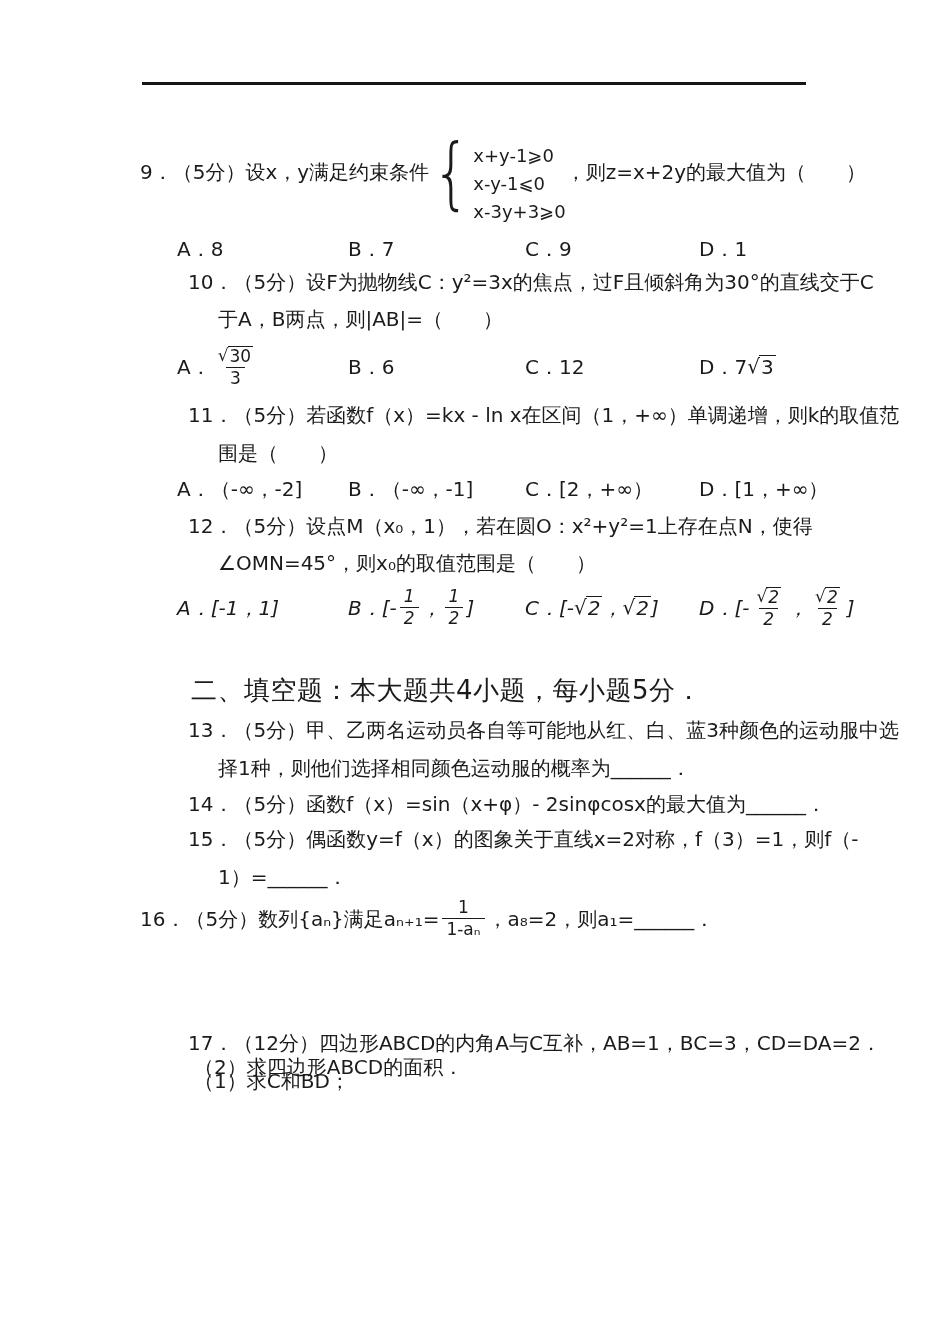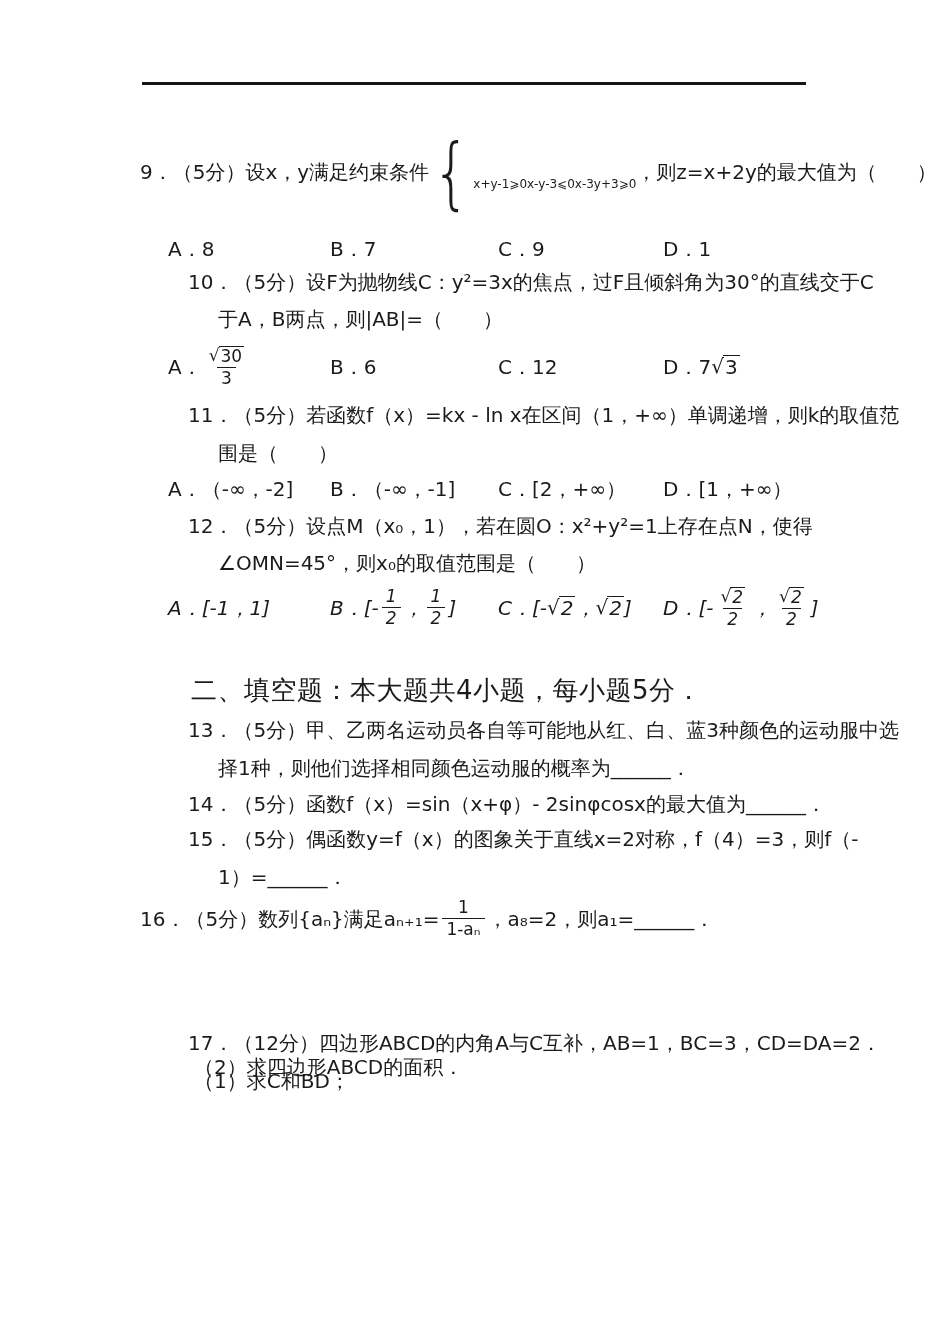--- a/index.html
+++ b/index.html
@@ -11,56 +11,56 @@
     font-family:"DejaVu Sans","Liberation Sans",sans-serif;
     font-size:20px;
     overflow:hidden;
   }
   .abs{position:absolute;white-space:nowrap;line-height:25px;margin-left:48px;}
   .hd{font-weight:normal;font-size:26px;letter-spacing:0.5px;}
   .rule{position:absolute;left:142px;top:82px;width:664px;height:0;border-top:3px solid #161616;}
 
   
   .optrow{position:absolute;display:flex;align-items:center;white-space:nowrap;}
-  .opt{display:inline-flex;align-items:center;flex-shrink:0;}
+  .opt{display:inline-flex;align-items:center;flex-shrink:0;margin-left:9px;}
   .opt:nth-child(1){width:162px;}
   .opt:nth-child(2){width:168px;}
   .opt:nth-child(3){width:165px;}
   .opt:nth-child(4){width:auto;}
 
   
   .frac{display:inline-flex;flex-direction:column;align-items:center;vertical-align:middle;margin:0 3px;font-size:17px;line-height:1.15;}
   .fnum{padding:0 4px;display:inline-flex;align-items:flex-start;}
   .fden{border-top:1.5px solid #1b1b1b;padding:1px 4px 0 4px;}
 
   
   .sq{display:inline-flex;align-items:flex-start;}
   .sqsign{line-height:1.15;}
   .sqbar{display:inline-block;border-top:1.5px solid #1b1b1b;line-height:1.15;padding:0 2px;margin-left:-1px;}
 
   
   .q9row{position:absolute;display:flex;align-items:center;white-space:nowrap;}
   .brace{display:inline-block;font-size:60px;line-height:60px;font-weight:300;transform:scaleY(1.32);transform-origin:center;margin:0 3px;}
-  .sys{display:inline-flex;flex-direction:row;font-size:12px;line-height:28px;margin-top:24px;}
+  .sys{display:inline-flex;flex-direction:column;font-size:18px;line-height:28px;margin-top:24px;}
 
   .mathrow{position:absolute;display:flex;align-items:center;white-space:nowrap;}
 </style>
 </head>
 <body>
 
 <div class="page">
 
   <div class="rule"></div>
 
   <div class="q9row" style="left:140px;top:130px;height:84px;">
     <span>9．（5分）设x，y满足约束条件</span>
     <span class="brace">{</span>
     <span class="sys">
       <span>x+y-1⩾0</span>
-      <span>x-y-3⩽0</span>
+      <span>x-y-1⩽0</span>
       <span>x-3y+3⩾0</span>
     </span>
     <span>，则z=x+2y的最大值为（　　）</span>
   </div>
   <div class="optrow" style="left:168px;top:236px;">
     <span class="opt">A．8</span>
     <span class="opt">B．7</span>
     <span class="opt">C．9</span>
     <span class="opt">D．1</span>
   </div>
@@ -155,21 +155,21 @@
     </span>
   </div>
 
   <div class="abs hd" style="left:143px;top:678px;">二、填空题：本大题共4小题，每小题5分．</div>
 
   <div class="abs" style="left:140px;top:718px;">13．（5分）甲、乙两名运动员各自等可能地从红、白、蓝3种颜色的运动服中选</div>
   <div class="abs" style="left:170px;top:756px;">择1种，则他们选择相同颜色运动服的概率为______．</div>
 
   <div class="abs" style="left:140px;top:792px;">14．（5分）函数f（x）=sin（x+φ）- 2sinφcosx的最大值为______．</div>
 
-  <div class="abs" style="left:140px;top:827px;">15．（5分）偶函数y=f（x）的图象关于直线x=2对称，f（4）=3，则f（-</div>
+  <div class="abs" style="left:140px;top:827px;">15．（5分）偶函数y=f（x）的图象关于直线x=2对称，f（3）=1，则f（-</div>
   <div class="abs" style="left:170px;top:865px;">1）=______．</div>
 
   <div class="mathrow" style="left:140px;top:893px;height:52px;">
     <span>16．（5分）数列{aₙ}满足aₙ₊₁=</span>
     <span class="frac">
       <span class="fnum">1</span>
       <span class="fden">1-aₙ</span>
     </span>
     <span>，a₈=2，则a₁=______．</span>
   </div>

